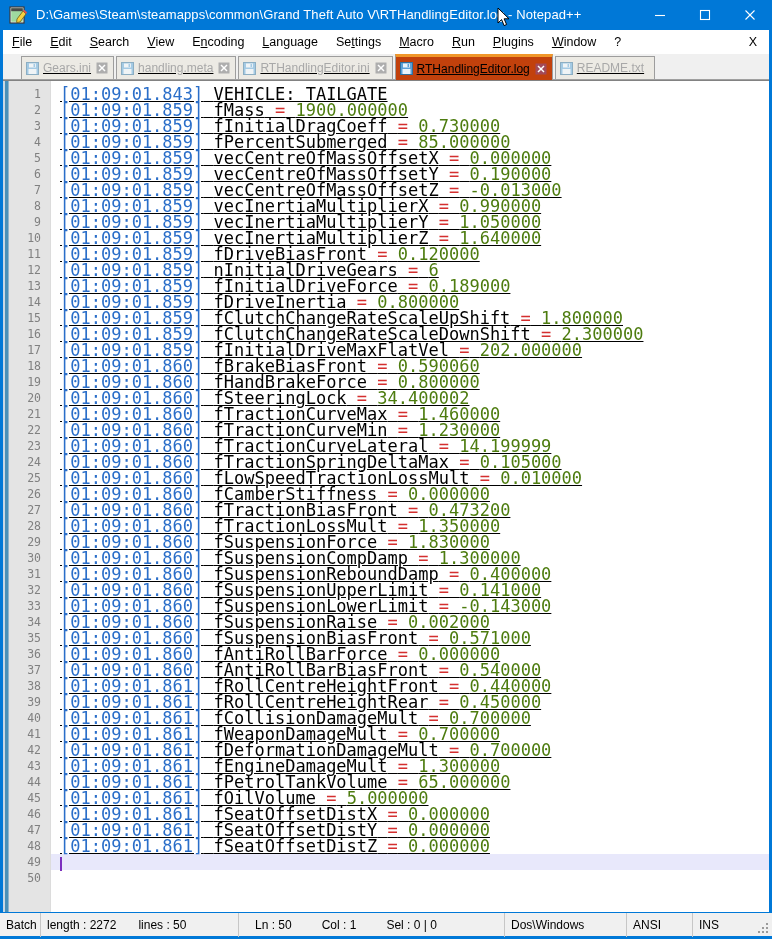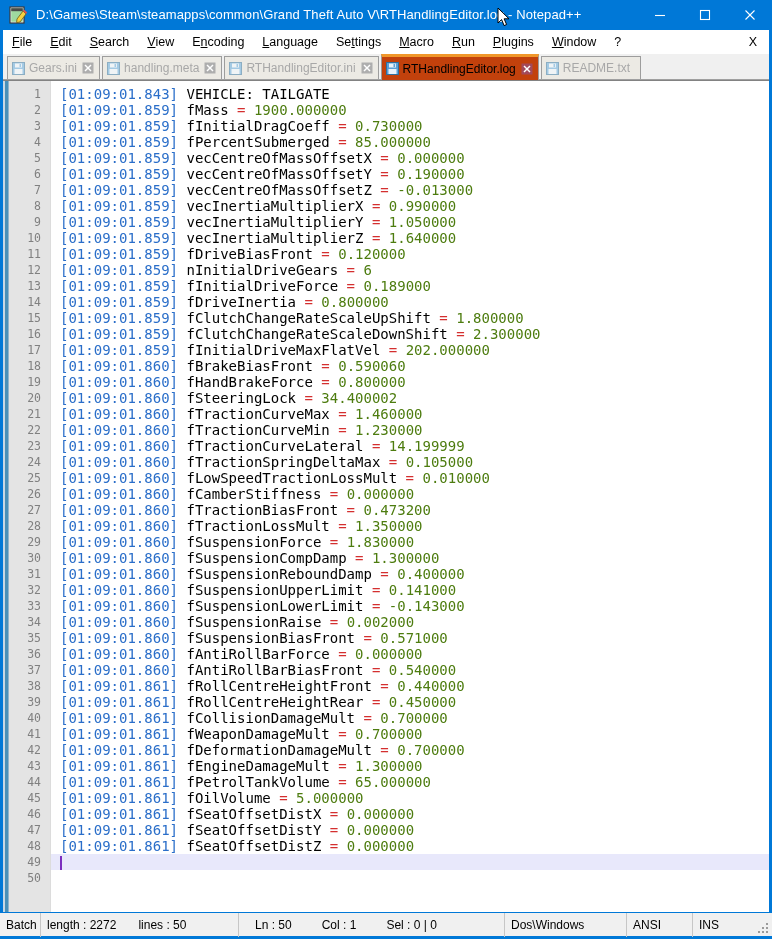--- a/index.html
+++ b/index.html
@@ -50,23 +50,24 @@
     padding:3px 9px 4px 9px;white-space:nowrap;line-height:16px;
   }
   .menu-item u{text-decoration:underline;}
   .menu-close{
     margin-left:auto;padding:3px 12px 4px 9px;white-space:nowrap;line-height:16px;
   }
 
   
   .tabbar{
     height:26px;flex:0 0 26px;background:#f0f0f0;
-    display:flex;align-items:flex-end;padding-left:4px;
+    display:flex;align-items:flex-end;padding-left:18px;
     border-bottom:1px solid #a0a0a0;box-sizing:border-box;
     position:relative;
+    text-decoration:underline;
   }
   .tab{
     height:23px;box-sizing:border-box;
     display:flex;align-items:center;
     padding:0 5px 0 4px;margin-right:2px;
     background:#eceae4;border:1px solid #9d9d9d;
     border-bottom:none;font-size:12px;color:#a8a8a8;
     white-space:nowrap;position:relative;
   }
   .tab .tname{margin:0 5px 0 4px;line-height:14px;}
@@ -100,23 +101,24 @@
   .linenums{
     width:42px;flex:0 0 42px;background:#e4e4e4;
     text-align:right;padding-right:9px;box-sizing:border-box;
     font-family:"DejaVu Sans Mono", monospace;font-size:11.5px;
     color:#808080;padding-top:5px;
     border-right:1px solid #dcdcdc;
   }
   .linenums div{height:16px;line-height:16px;}
   .codearea{
     flex:1 1 auto;position:relative;background:#ffffff;
-    font-family:"DejaVu Sans Mono", monospace;font-size:14px;
+    font-family:"DejaVu Sans Mono", monospace;font-size:17px;
     padding-top:5px;padding-left:9px;box-sizing:border-box;
     overflow:hidden;
+    text-decoration:underline;
   }
   .cline{height:16px;line-height:16px;white-space:pre;}
   .ts{color:#2a6ec9;}
   .id{color:#000000;}
   .eq{color:#d42f2f;}
   .num{color:#4d7c0f;}
   .cline.current{
     background:#e8e8fb;margin-left:-9px;padding-left:9px;
     margin-right:0;
   }

